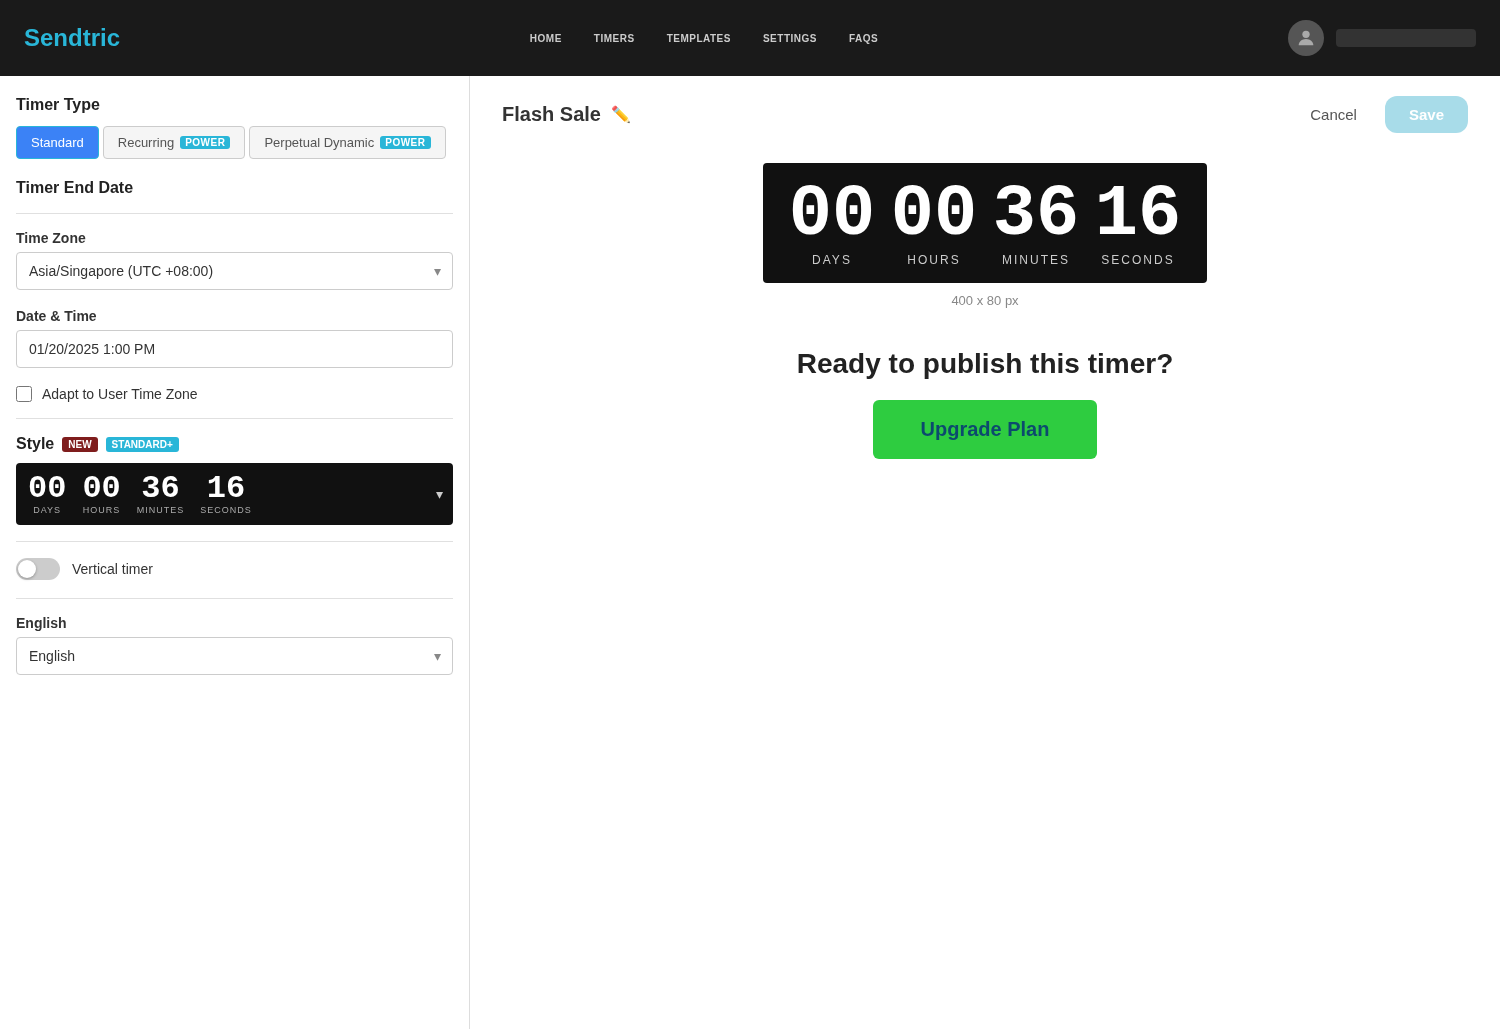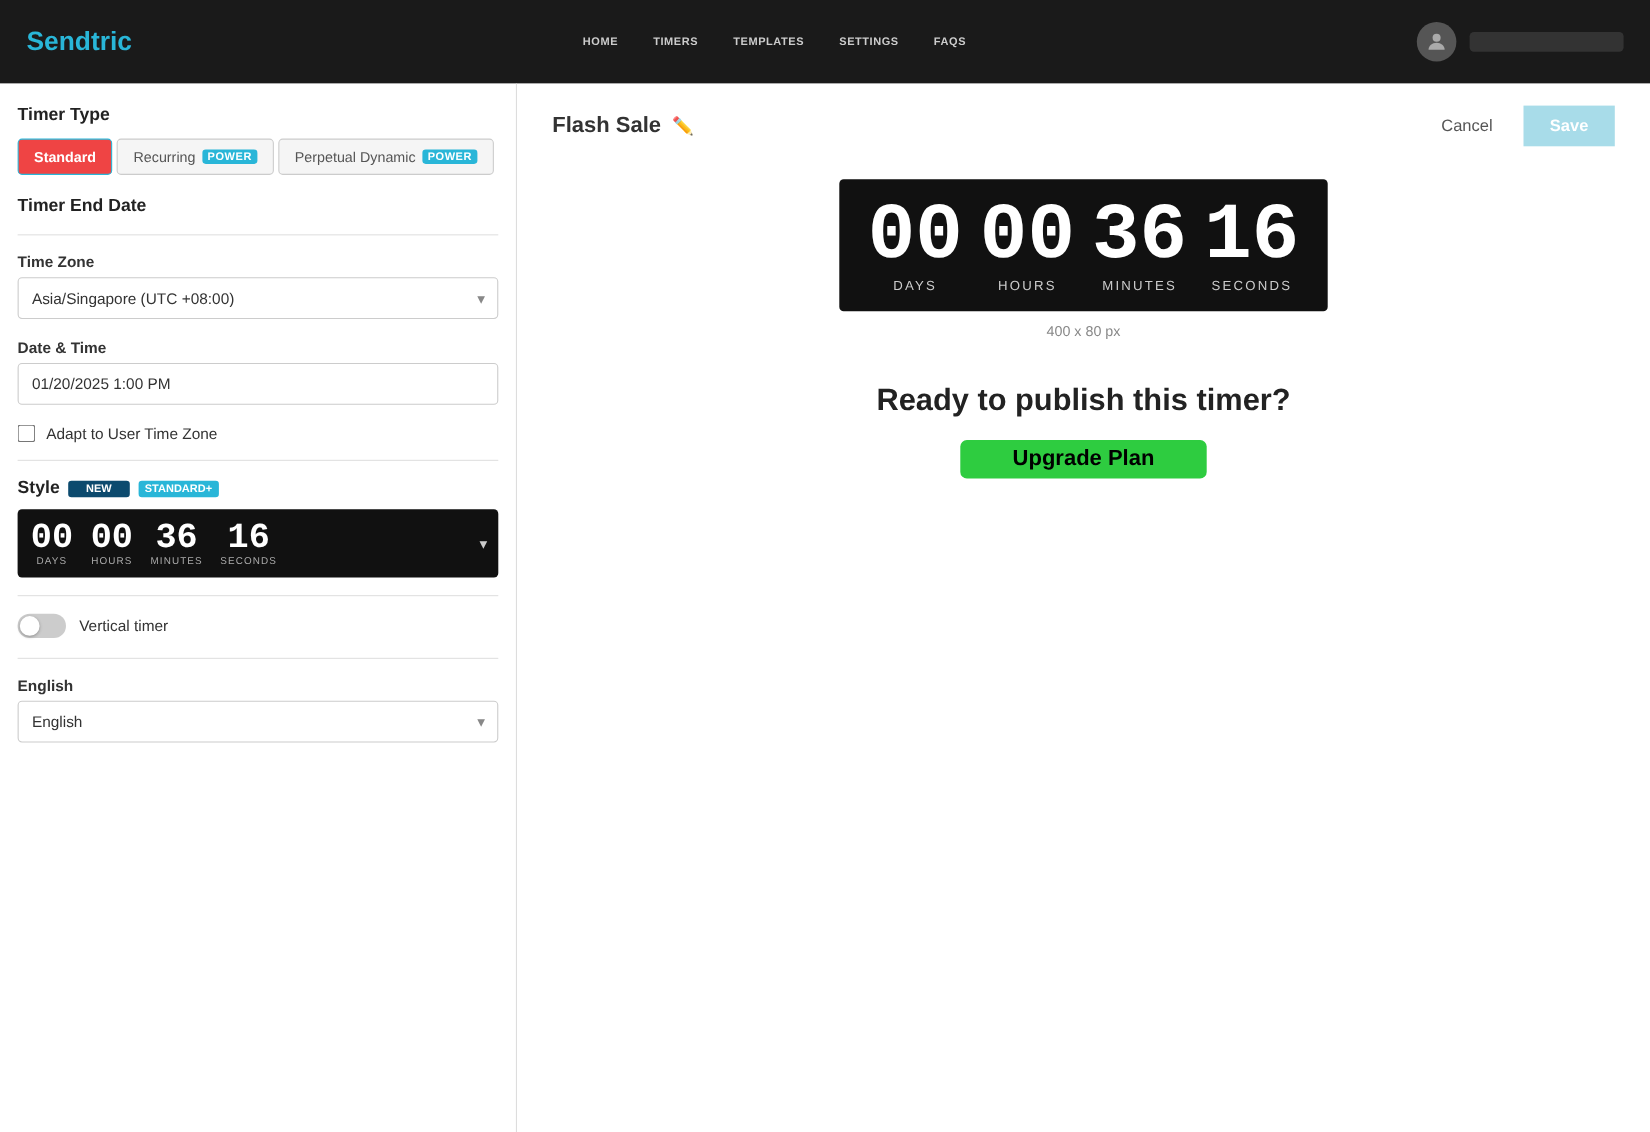--- a/index.html
+++ b/index.html
@@ -101,24 +101,24 @@
       border-radius: 4px;
       cursor: pointer;
       font-size: 13px;
       background: #f5f5f5;
       color: #555;
       display: flex;
       align-items: center;
       gap: 6px;
     }
     .btn-type.active {
-      background: #ef4444;
+      background: #3b82f6;
       color: #fff;
       border-color: #29b6d8;
-      font-weight: 700;
+      font-weight: 400;
     }
     .badge-power {
       background: #29b6d8;
       color: #fff;
       font-size: 10px;
       font-weight: 700;
       padding: 1px 5px;
       border-radius: 3px;
       letter-spacing: 0.5px;
     }
@@ -182,25 +182,25 @@
     }
 
     
     .style-header {
       display: flex;
       align-items: center;
       gap: 8px;
       margin-bottom: 10px;
     }
     .badge-new {
-      background: #0c4a6e;
+      background: #7f1d1d;
       color: #fff;
       font-size: 10px;
       font-weight: 700;
-      padding: 2px 16px;
+      padding: 2px 6px;
       border-radius: 3px;
     }
     .badge-standardplus {
       background: #29b6d8;
       color: #fff;
       font-size: 10px;
       font-weight: 700;
       padding: 2px 6px;
       border-radius: 3px;
     }
@@ -311,21 +311,21 @@
       border: none;
       color: #555;
       font-size: 15px;
       cursor: pointer;
       padding: 8px 16px;
     }
     .btn-save {
       background: #a8dce9;
       color: #fff;
       border: none;
-      border-radius: 0;
+      border-radius: 12px;
       padding: 10px 24px;
       font-size: 15px;
       font-weight: 600;
       cursor: pointer;
     }
 
     
     .timer-display-container {
       display: flex;
       flex-direction: column;
@@ -372,24 +372,24 @@
       align-items: center;
       gap: 20px;
     }
     .publish-title {
       font-size: 28px;
       font-weight: 700;
       color: #222;
     }
     .btn-upgrade {
       background: #2ecc40;
-      color: #000000;
+      color: #0c4a6e;
       border: none;
       border-radius: 6px;
-      padding: 6px 48px;
+      padding: 18px 48px;
       font-size: 20px;
       font-weight: 700;
       cursor: pointer;
       min-width: 220px;
     }
   </style>
 </head>
 <body>
 
 <nav class="navbar">

